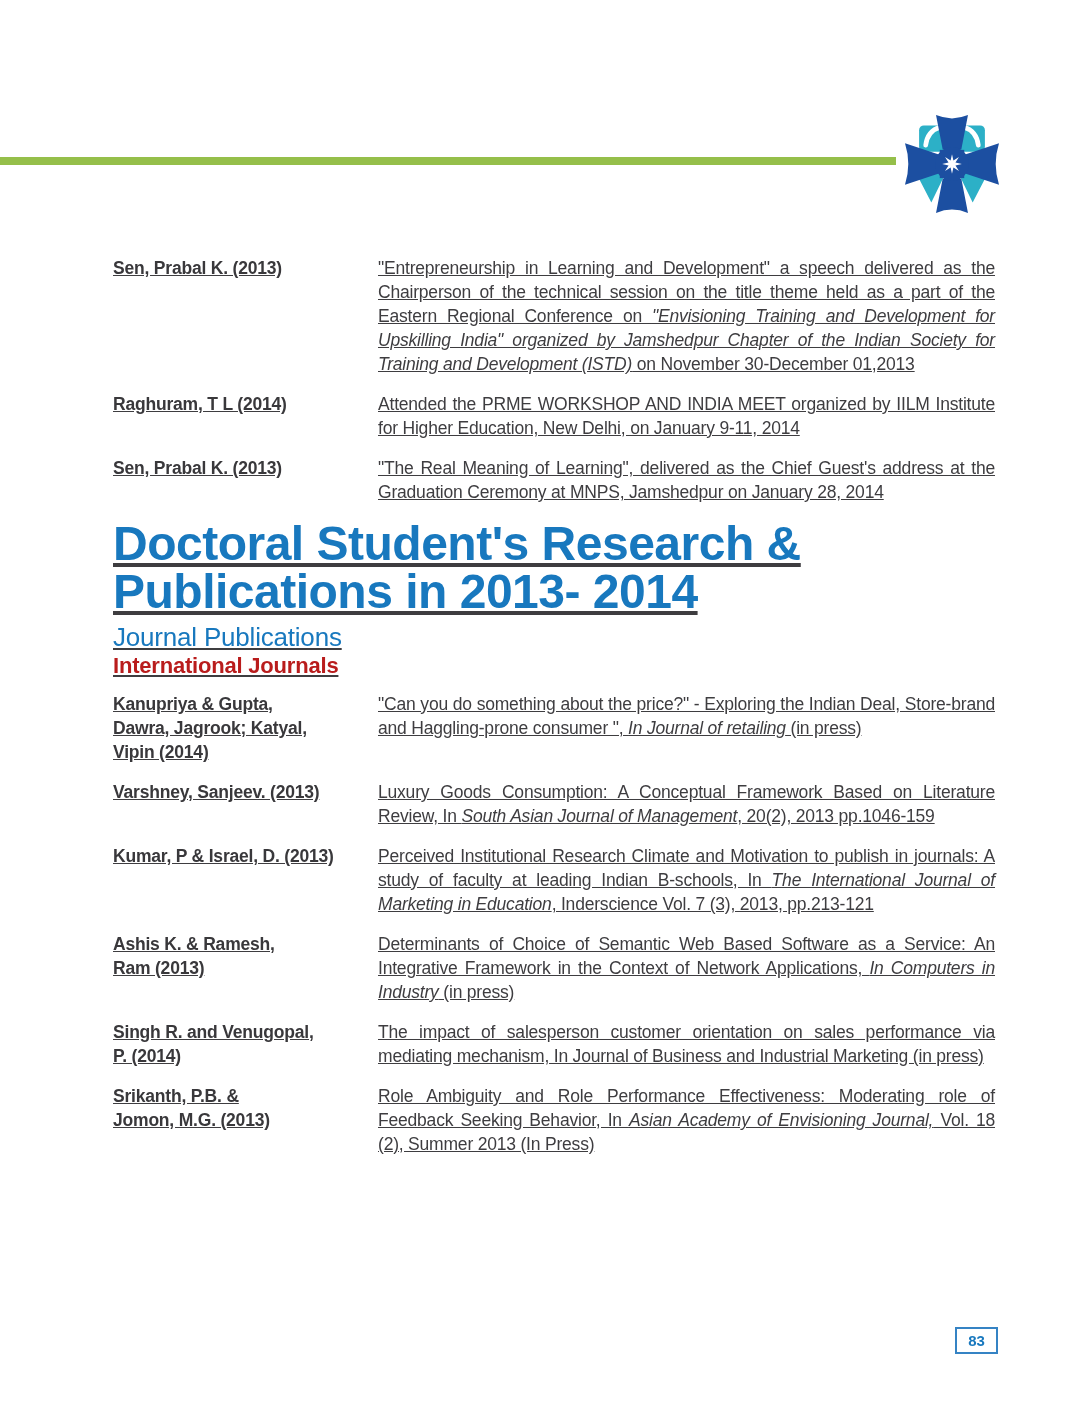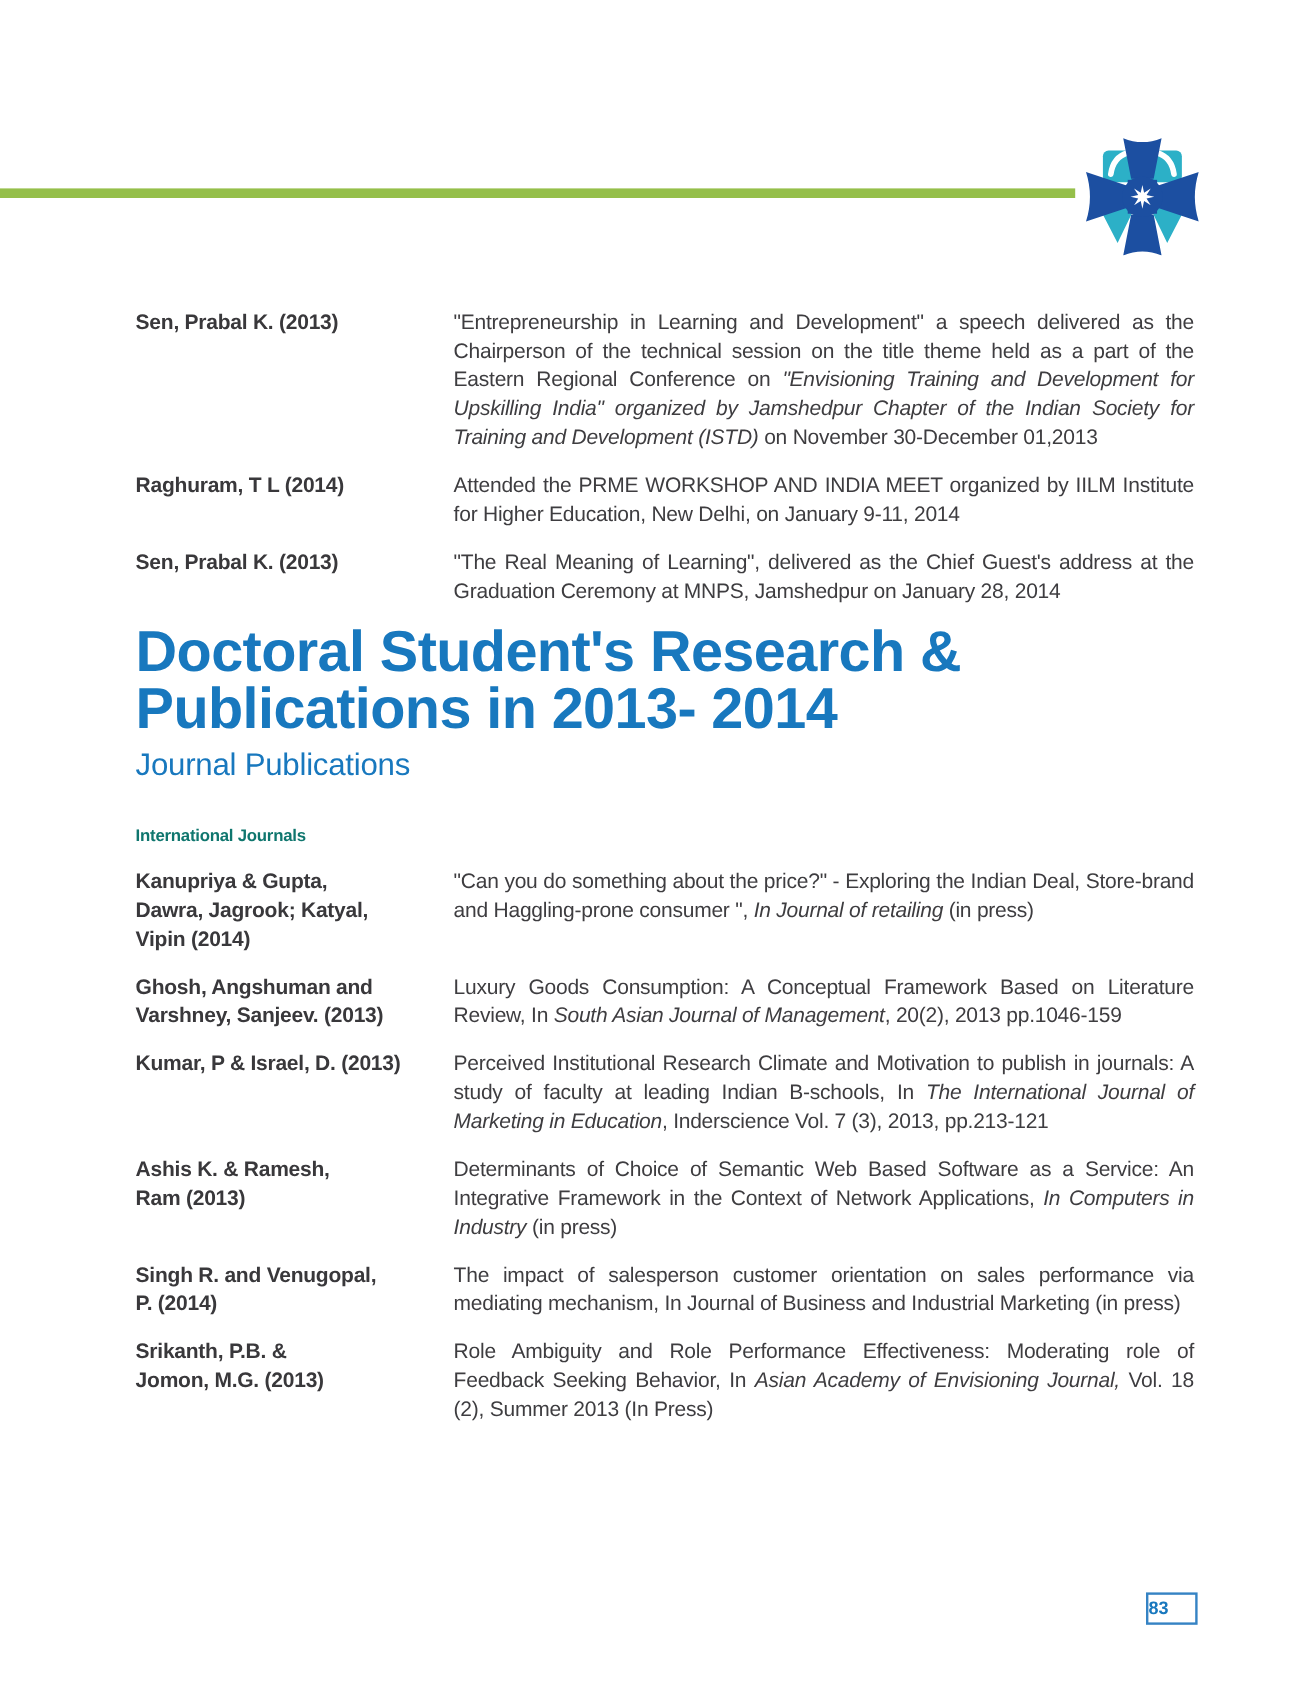--- a/index.html
+++ b/index.html
@@ -18,48 +18,49 @@
     width:896px; height:8px;
     background:var(--accent-green,#95bf4a);
   }
 
   .logo { position:absolute; top:115px; left:905px; width:94px; height:98px; }
   .logo svg { display:block; width:100%; height:100%; }
 
   .content {
     position:absolute; top:256px; left:113px; width:882px;
     color:var(--body-text,#3e3d40);
+    text-decoration:underline;
   }
 
   .entry { display:grid; grid-template-columns:265px 1fr; margin-bottom:16px; }
   .author { font-weight:bold; font-size:17.5px; line-height:24px; letter-spacing:-0.2px; color:#39383b; }
   .desc { font-size:17.5px; line-height:24px; text-align:justify; letter-spacing:-0.2px; }
   .desc i { font-style:italic; }
 
   .section-title {
     color:var(--heading-blue,#1878be);
     font-size:48px; line-height:48px; font-weight:bold;
     letter-spacing:-0.5px; margin-top:12px;
   }
   .subtitle {
     color:var(--heading-blue,#1878be);
     font-size:26px; line-height:26px; margin-top:8px; letter-spacing:-0.2px;
   }
   .subsection {
-    font-size:14px; line-height:24px; font-weight:bold;
-    margin-top:34px; color:#0f766e; letter-spacing:-0.2px;
+    font-size:22px; line-height:24px; font-weight:bold;
+    margin-top:4px; color:#b91c1c; letter-spacing:-0.2px;
   }
   #journal-entries { margin-top:14px; }
 
   .page-number-box {
     position:absolute; left:955px; top:1327px;
     width:43px; height:27px;
     border:2px solid var(--page-box-border,#3583c4);
     background:#fff;
-    display:flex; align-items:center; justify-content:flex-start;
+    display:flex; align-items:center; justify-content:center;
     color:var(--heading-blue,#1878be);
     font-size:15px; font-weight:600;
   }
 </style>
 </head>
 <body>
 
 <div class="page">
 
   <div class="green-rule"></div>
@@ -124,21 +125,20 @@
         <div class="entry">
           <div class="author">
             <div>Kanupriya &amp; Gupta,</div>
             <div>Dawra, Jagrook; Katyal,</div>
             <div>Vipin (2014)</div>
           </div>
           <div class="desc"><span>"Can you do something about the price?" - Exploring the Indian Deal, Store-brand and Haggling-prone consumer ", </span><i>In Journal of retailing</i><span> (in press)</span></div>
         </div>
         <div class="entry">
           <div class="author">
-            <div>Ghosh, Angshuman and</div>
             <div>Varshney, Sanjeev. (2013)</div>
           </div>
           <div class="desc"><span>Luxury Goods Consumption: A Conceptual Framework Based on Literature Review, In </span><i>South Asian Journal of Management</i><span>, 20(2), 2013 pp.1046-159</span></div>
         </div>
         <div class="entry">
           <div class="author">
             <div>Kumar, P &amp; Israel, D. (2013)</div>
           </div>
           <div class="desc"><span>Perceived Institutional Research Climate and Motivation to publish in journals: A study of faculty at leading Indian B-schools, In </span><i>The International Journal of Marketing in Education</i><span>, Inderscience Vol. 7 (3), 2013, pp.213-121</span></div>
         </div>

